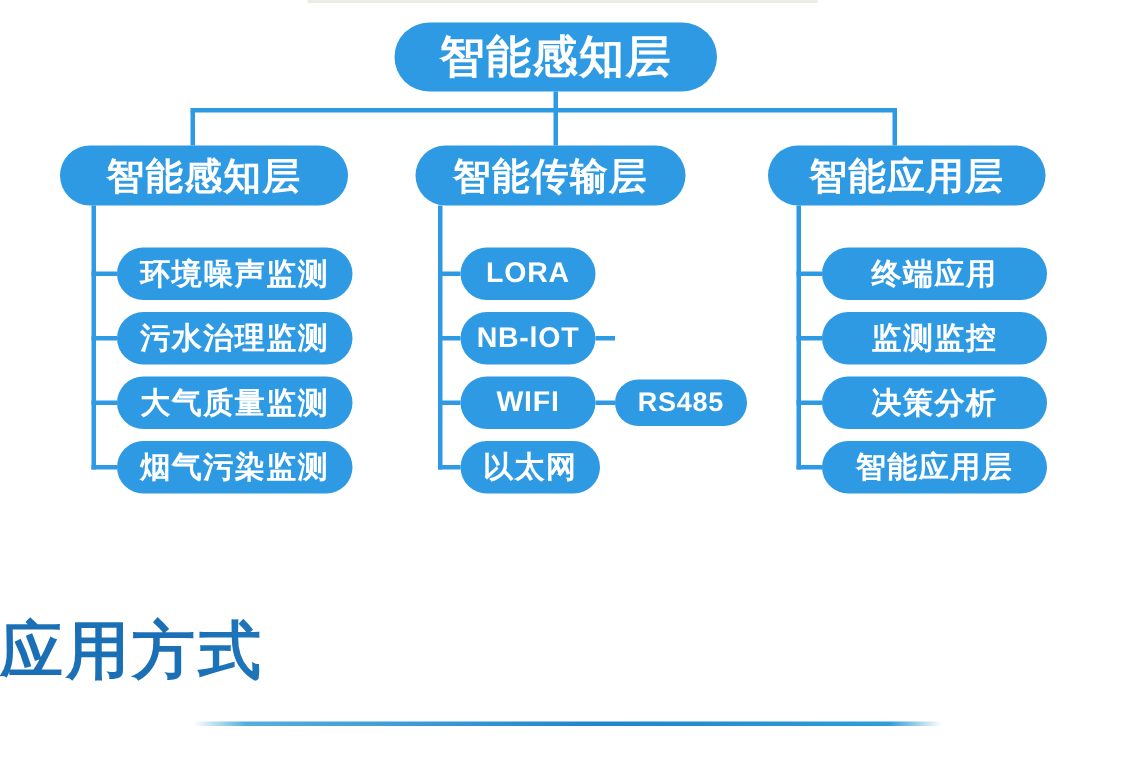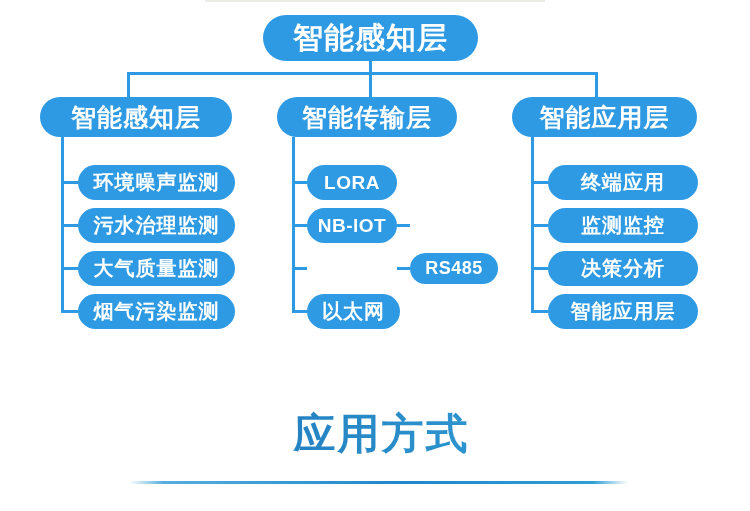--- a/index.html
+++ b/index.html
@@ -42,29 +42,28 @@
   .attached{
     height:31px;border-radius:16px;font-size:18px;letter-spacing:0.5px;
   }
   .crop-line{
     position:absolute;left:205px;top:0;width:340px;height:2px;
     background:#ecece6;
   }
   .footer-title{
     position:absolute;left:0;right:0;top:406px;
     margin:0;
-    text-align:center;
+    text-align:left;
     font-size:42px;
     font-weight:bold;
     letter-spacing:2px;
     color:#2187cd;
     background:linear-gradient(90deg,#1b6fb4 15%,#35a6dc 85%);
     -webkit-background-clip:text;
     background-clip:text;
-    padding-left:13px;
     -webkit-text-fill-color:transparent;
   }
   .divider{
     position:absolute;left:129px;top:481px;width:499px;height:3px;
     border-radius:3px;
     background:linear-gradient(90deg,
       rgba(86,174,221,0) 0%,
       #55aedd 7%,
       #1f86cb 55%,
       #2f9fd6 93%,
@@ -104,20 +103,21 @@
   <div class="ln" style="left:292px;top:137px;width:3px;height:176px"></div>
   <div class="ln" style="left:292px;top:181px;width:15px;height:3px"></div>
   <div class="ln" style="left:292px;top:224px;width:15px;height:3px"></div>
   <div class="ln" style="left:292px;top:267px;width:15px;height:3px"></div>
   <div class="ln" style="left:292px;top:310px;width:15px;height:3px"></div>
   <div class="ln" style="left:397px;top:224px;width:13px;height:3px"></div>
   <div class="ln" style="left:397px;top:267px;width:13px;height:3px"></div>
 
   <div class="pill child en" style="left:307px;top:165px;width:90px">LORA</div>
   <div class="pill child en" style="left:307px;top:208px;width:90px">NB-lOT</div>
+  <div class="pill child en" style="left:307px;top:251px;width:90px">WIFI</div>
   <div class="pill attached" style="left:410px;top:253px;width:88px">RS485</div>
   <div class="pill child" style="left:307px;top:294px;width:93px">以太网</div>
 
   <div class="ln" style="left:531px;top:137px;width:3px;height:176px"></div>
   <div class="ln" style="left:531px;top:181px;width:17px;height:3px"></div>
   <div class="ln" style="left:531px;top:224px;width:17px;height:3px"></div>
   <div class="ln" style="left:531px;top:267px;width:17px;height:3px"></div>
   <div class="ln" style="left:531px;top:310px;width:17px;height:3px"></div>
 
   <div class="pill child" style="left:548px;top:165px;width:150px">终端应用</div>

